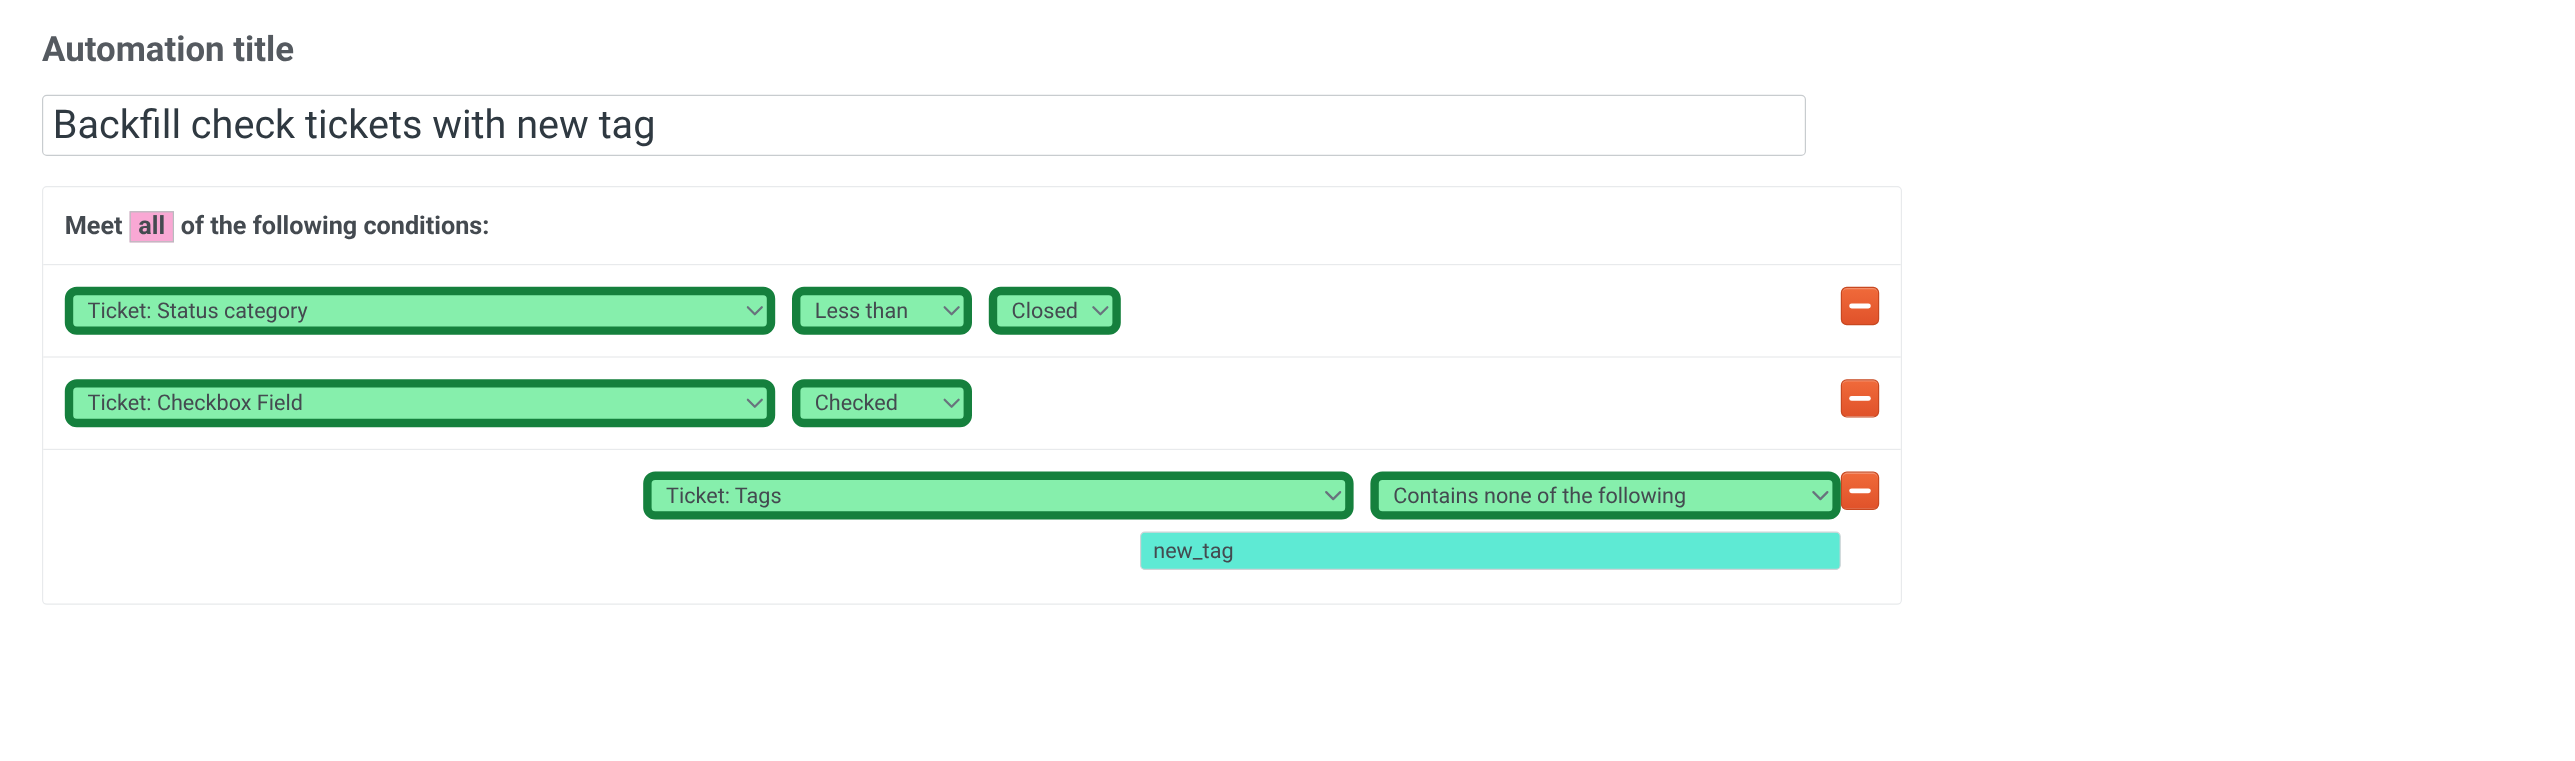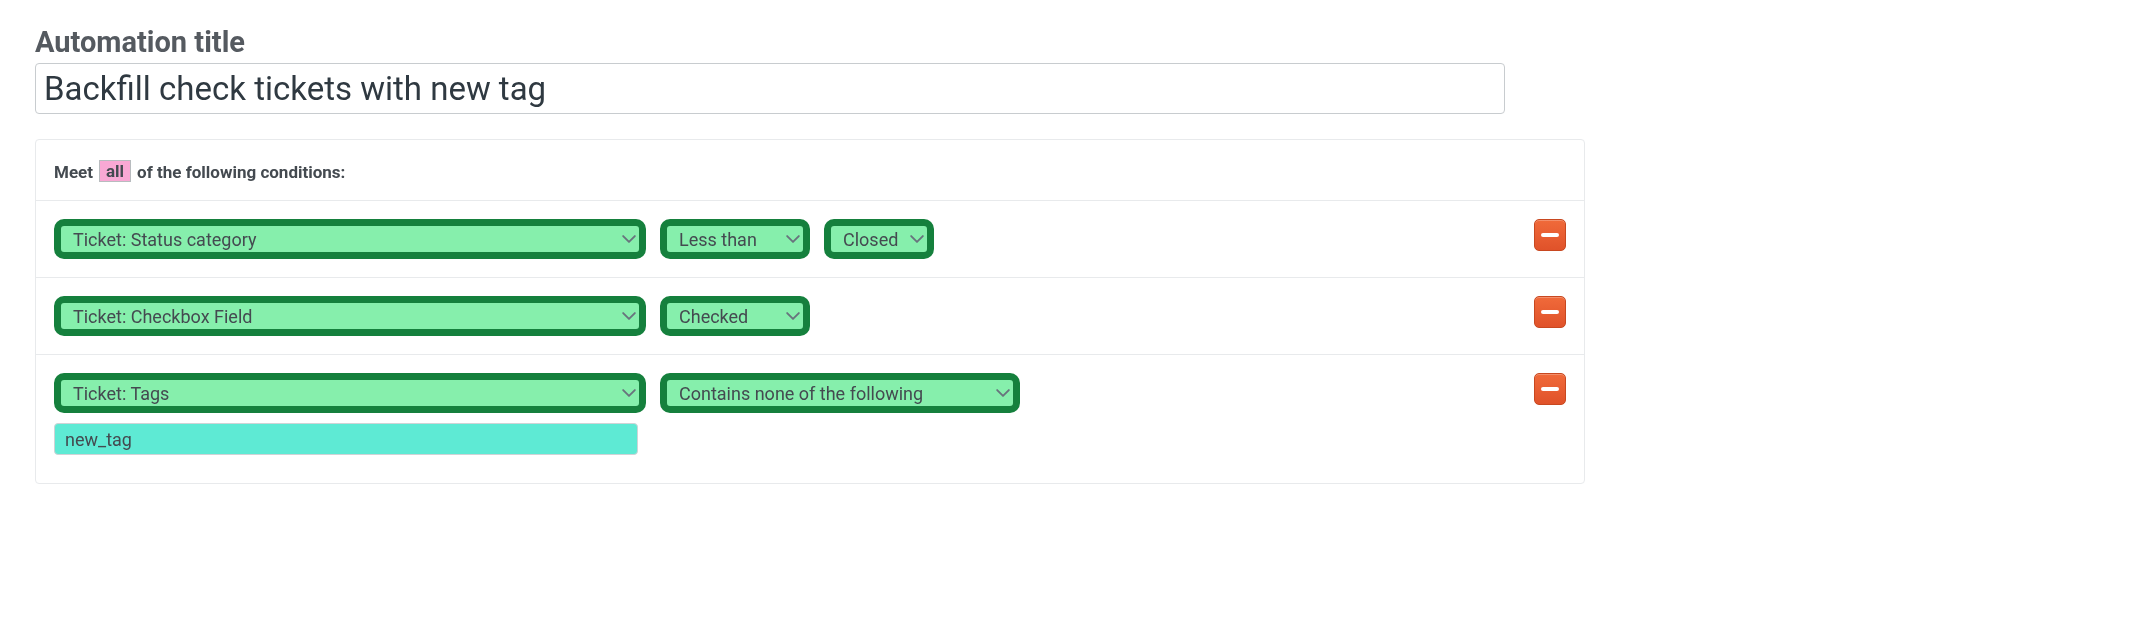--- a/index.html
+++ b/index.html
@@ -10,46 +10,46 @@
     body {
       font-family: -apple-system, BlinkMacSystemFont, "Segoe UI", Roboto, Helvetica, Arial, sans-serif;
       background: #fff;
       padding: 25px 35px;
       color: #2f3941;
     }
     .section-title {
       font-size: 29px;
       font-weight: 700;
       color: #555a60;
-      margin-bottom: 4px;
+      margin-bottom: 20px;
     }
     .title-input {
       width: 100%;
       max-width: 1470px;
       font-size: 33px;
       padding: 5px 8px;
       border: 1px solid #c8cccf;
       border-radius: 4px;
       color: #2f3941;
       font-family: inherit;
     }
     .conditions-panel {
       margin-top: 25px;
       border: 1px solid #e8eaec;
       border-radius: 4px;
       padding: 20px 0 10px 0;
       max-width: 1550px;
     }
     .conditions-header {
-      font-size: 17px;
+      font-size: 21px;
       font-weight: 700;
       color: #444a50;
       padding: 0 18px 18px 18px;
       display: flex;
-      align-items: flex-end;
+      align-items: center;
       gap: 6px;
     }
     .all-badge {
       border: 1px solid #b8bcbf;
       padding: 0px 6px;
       font-weight: 700;
       background: #f9a8d4;
       color: #444a50;
     }
     .condition-row {
@@ -64,20 +64,21 @@
       flex-wrap: wrap;
       gap: 14px;
       align-items: center;
       flex: 1;
     }
     .tag-row {
       display: flex;
       flex-direction: column;
       gap: 10px;
       flex: 1;
+      align-items: flex-end;
     }
     .tag-top {
       display: flex;
       gap: 14px;
       align-items: center;
     }
     .select-box {
       position: relative;
       display: inline-flex;
       align-items: center;
@@ -98,21 +99,21 @@
     .select-wide {
       width: 592px;
     }
     .select-med {
       width: 150px;
     }
     .select-sm {
       width: 110px;
     }
     .select-lg {
-      width: 360px;
+      width: 392px;
     }
     .chevron {
       position: absolute;
       right: 10px;
       top: 50%;
       transform: translateY(-50%);
       pointer-events: none;
       width: 14px;
       height: 14px;
       color: #68737d;

